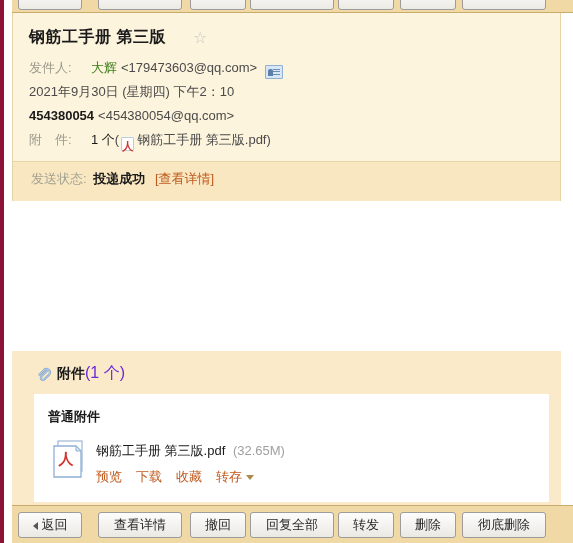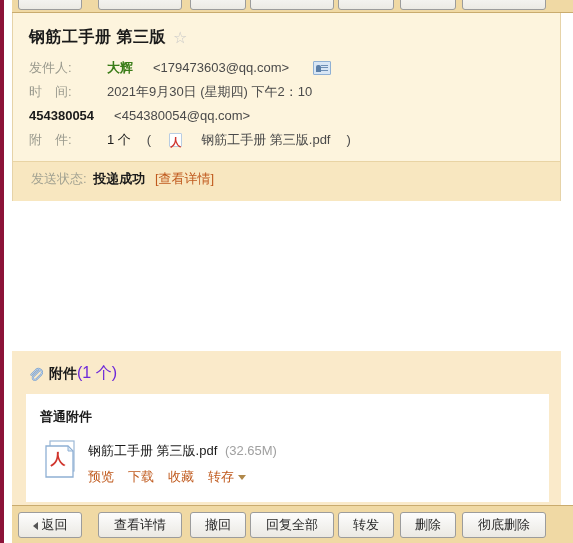--- a/index.html
+++ b/index.html
@@ -60,51 +60,51 @@
     background: #fdf4dd;
     border-left: 1px solid #e6d3a8;
     border-right: 1px solid #e6d3a8;
     box-sizing: border-box;
     padding: 10px 0 0 0;
   }
   .subject-row {
     display: flex;
     align-items: center;
     padding: 4px 0 8px 16px;
+    gap: 20px;
   }
   .subject-text {
     font-size: 16px;
     font-weight: bold;
     color: #1a1a1a;
     letter-spacing: 0.5px;
   }
   .star-icon {
     margin-left: 7px;
     font-size: 16px;
     color: #c9c9c9;
     line-height: 1;
   }
   .info-line {
     display: flex;
-    align-items: center;
+    align-items: flex-end;
     padding: 1px 0 1px 16px;
     line-height: 22px;
     font-size: 13px;
     white-space: nowrap;
-    gap: 16px;
   }
   .info-label {
     color: #9a9a8e;
     width: 62px;
     flex: none;
     font-size: 13px;
   }
   .sender-name {
     color: #3a7c18;
-    font-weight: bold;
+    font-weight: normal;
     margin-right: 4px;
   }
   .addr {
     color: #4a4a4a;
   }
   .addr-strong {
     color: #1a1a1a;
     font-weight: bold;
     margin-right: 4px;
   }
@@ -187,21 +187,21 @@
     background: #ffffff;
   }
 
   
   .attach-panel {
     position: absolute;
     left: 12px; top: 351px;
     width: 549px;
     background: #faeaca;
     box-sizing: border-box;
-    padding: 0 0 10px 0;
+    padding: 0 0 10px 8px;
   }
   .attach-head {
     display: flex;
     align-items: center;
     padding: 12px 0 10px 16px;
   }
   .clip-icon {
     width: 15px; height: 15px;
     margin-right: 6px;
     position: relative;
@@ -331,21 +331,20 @@
   </div>
 
   <div class="info-line">
     <span class="info-label">发件人:</span>
     <span class="sender-name">大辉</span>
     <span class="addr">&lt;179473603@qq.com&gt;</span>
     <span class="card-icon"></span>
   </div>
 
   <div class="info-line">
-    <span class="info-label">时　间:</span>
     <span class="time-val">2021年9月30日 (星期四) 下午2：10</span>
   </div>
 
   <div class="info-line">
     <span class="addr-strong">454380054</span>
     <span class="addr">&lt;454380054@qq.com&gt;</span>
   </div>
 
   <div class="info-line">
     <span class="info-label">附　件:</span>

